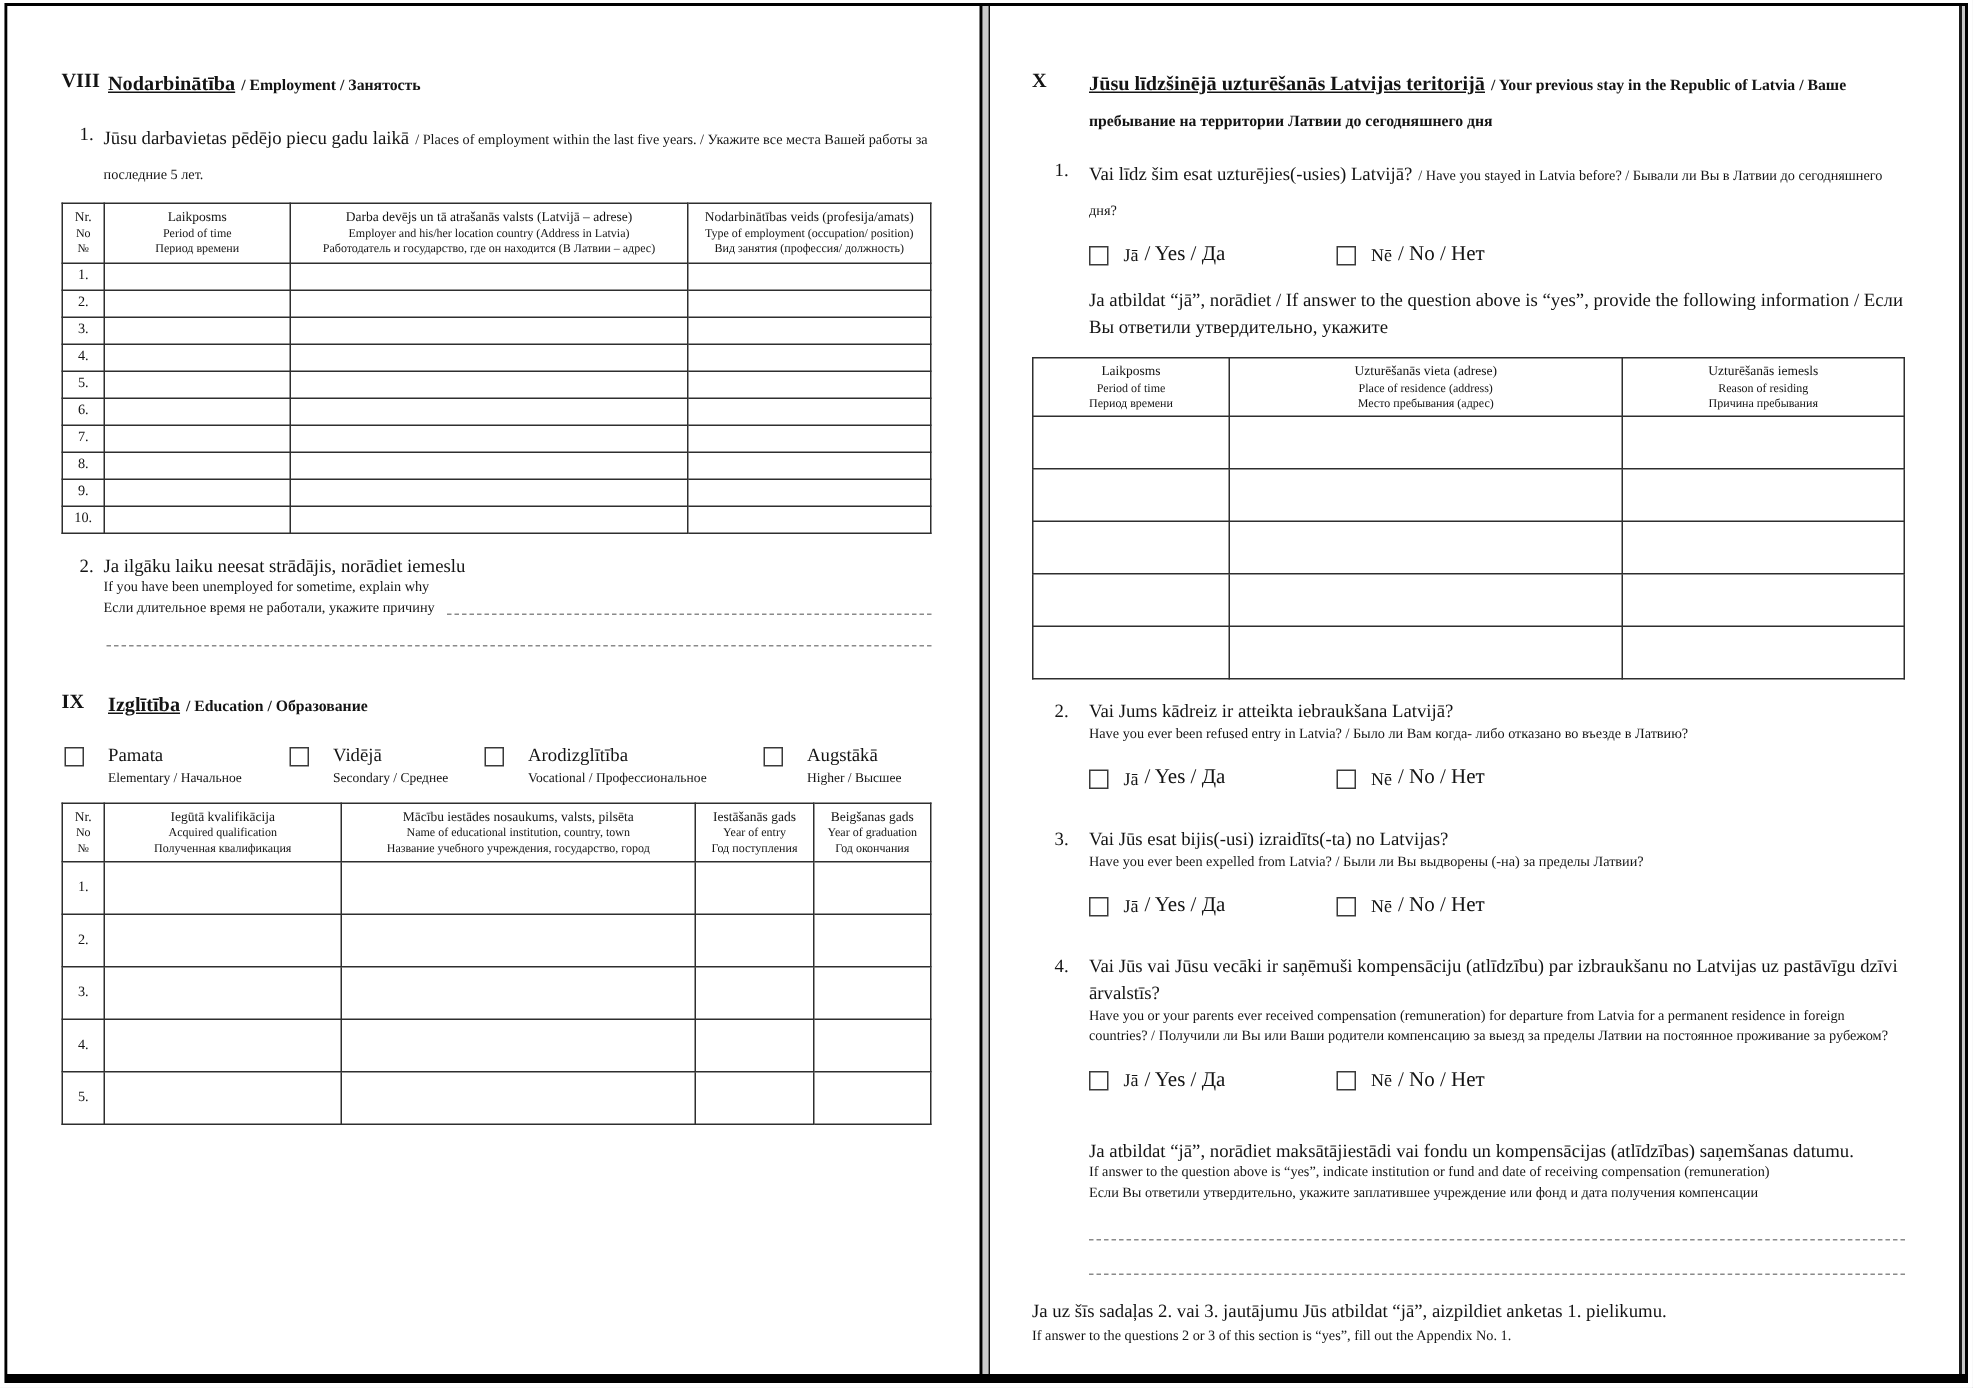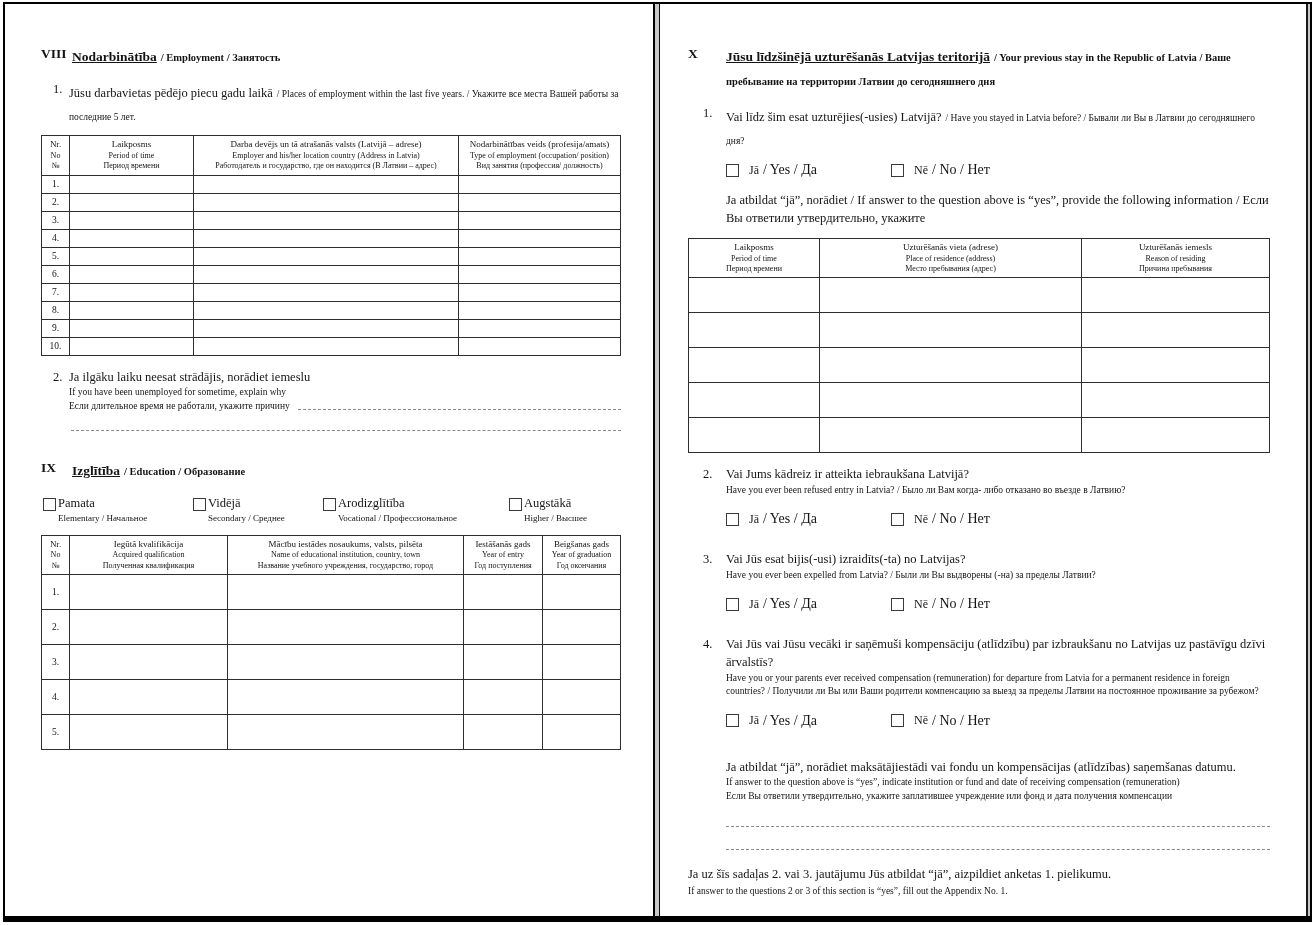--- a/index.html
+++ b/index.html
@@ -67,21 +67,21 @@
   .cbrow-r { margin-left:38px; }
   .cbitem { display:flex; align-items:center; }
   .cbitem-first { width:165px; }
   .cblv { font-size:12px; margin-left:10px; }
   .cbrest { font-size:14px; margin-left:4px; }
 
   
   .opts { display:flex; margin:14px 0 0 2px; }
   .opt { display:flex; align-items:flex-start; }
   .opt .cb { margin-top:2px; }
-  .optlab { margin-left:2px; }
+  .optlab { margin-left:16px; }
   .olv { font-size:12.5px; line-height:1.15; }
   .osub { font-size:9px; margin-top:2px; }
   .opt1 { width:150px; } .opt2 { width:130px; } .opt3 { width:186px; }
 
   .mt12 { margin-top:12px; } .mt13 { margin-top:13px; } .mt14 { margin-top:27px; } .mt22 { margin-top:22px; }
   .note-r { margin-left:38px; line-height:1.45; }
   .final { margin-top:15px; line-height:1.5; }
   .q1note { margin:14px 0 10px 38px; font-size:12.5px; line-height:1.42; }
   .q .cbrow { margin-left:0; }
 </style>

